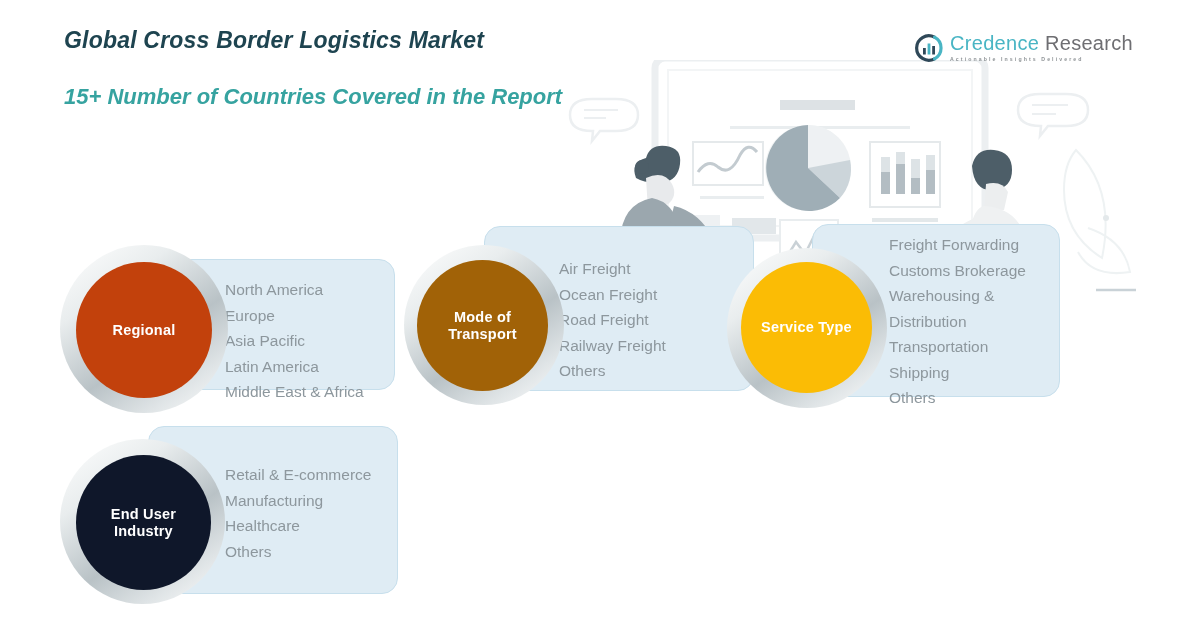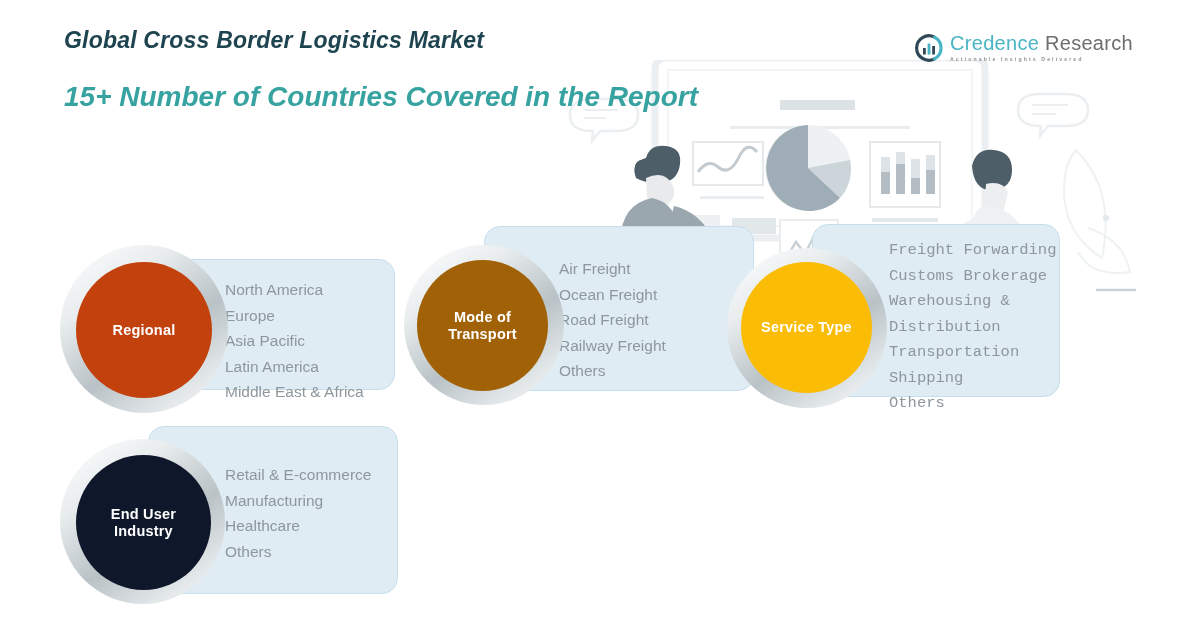--- a/index.html
+++ b/index.html
@@ -13,21 +13,21 @@
   .stage{position:absolute;inset:0;}
 
   
   .title{
     position:absolute;left:64px;top:27px;
     font-size:23px;font-weight:bold;font-style:italic;
     letter-spacing:.2px;color:#1e4450;white-space:nowrap;
   }
   .subtitle{
     position:absolute;left:64px;top:84px;
-    font-size:28px;font-weight:bold;font-style:italic;
+    font-size:22px;font-weight:bold;font-style:italic;
     line-height:26px;color:#36a3a0;white-space:nowrap;
   }
 
   
   .logo{position:absolute;left:915px;top:33px;display:flex;align-items:center;gap:7px;}
   .logo-mark{width:28px;height:28px;flex:0 0 28px;}
   .logo-text{display:flex;flex-direction:column;line-height:1;}
   .logo-name{font-size:20px;color:#6e6e72;letter-spacing:.3px;white-space:nowrap;}
   .logo-name b{color:#49b5c4;font-weight:normal;}
   .logo-tag{
@@ -185,21 +185,21 @@
 Road Freight
 Railway Freight
 Others</div>
     <div class="ring" style="left:404px;top:245px;width:160px;height:160px;"></div>
     <div class="disc" style="left:417px;top:260px;width:131px;height:131px;background:#a16207;">Mode of
 Transport</div>
   </div>
 
   <div class="card">
     <div class="panel" style="left:812px;top:224px;width:248px;height:173px;"></div>
-    <div class="list" style="left:889px;top:238px;width:185px;font-family:Liberation Mono, monospace;">Freight Forwarding
+    <div class="list" style="left:889px;top:232px;width:185px;">Freight Forwarding
 Customs Brokerage
 Warehousing &amp;
 Distribution
 Transportation
 Shipping
 Others</div>
     <div class="ring" style="left:727px;top:248px;width:160px;height:160px;"></div>
     <div class="disc" style="left:741px;top:262px;width:131px;height:131px;background:#fbbc05;">Service Type</div>
   </div>
 

